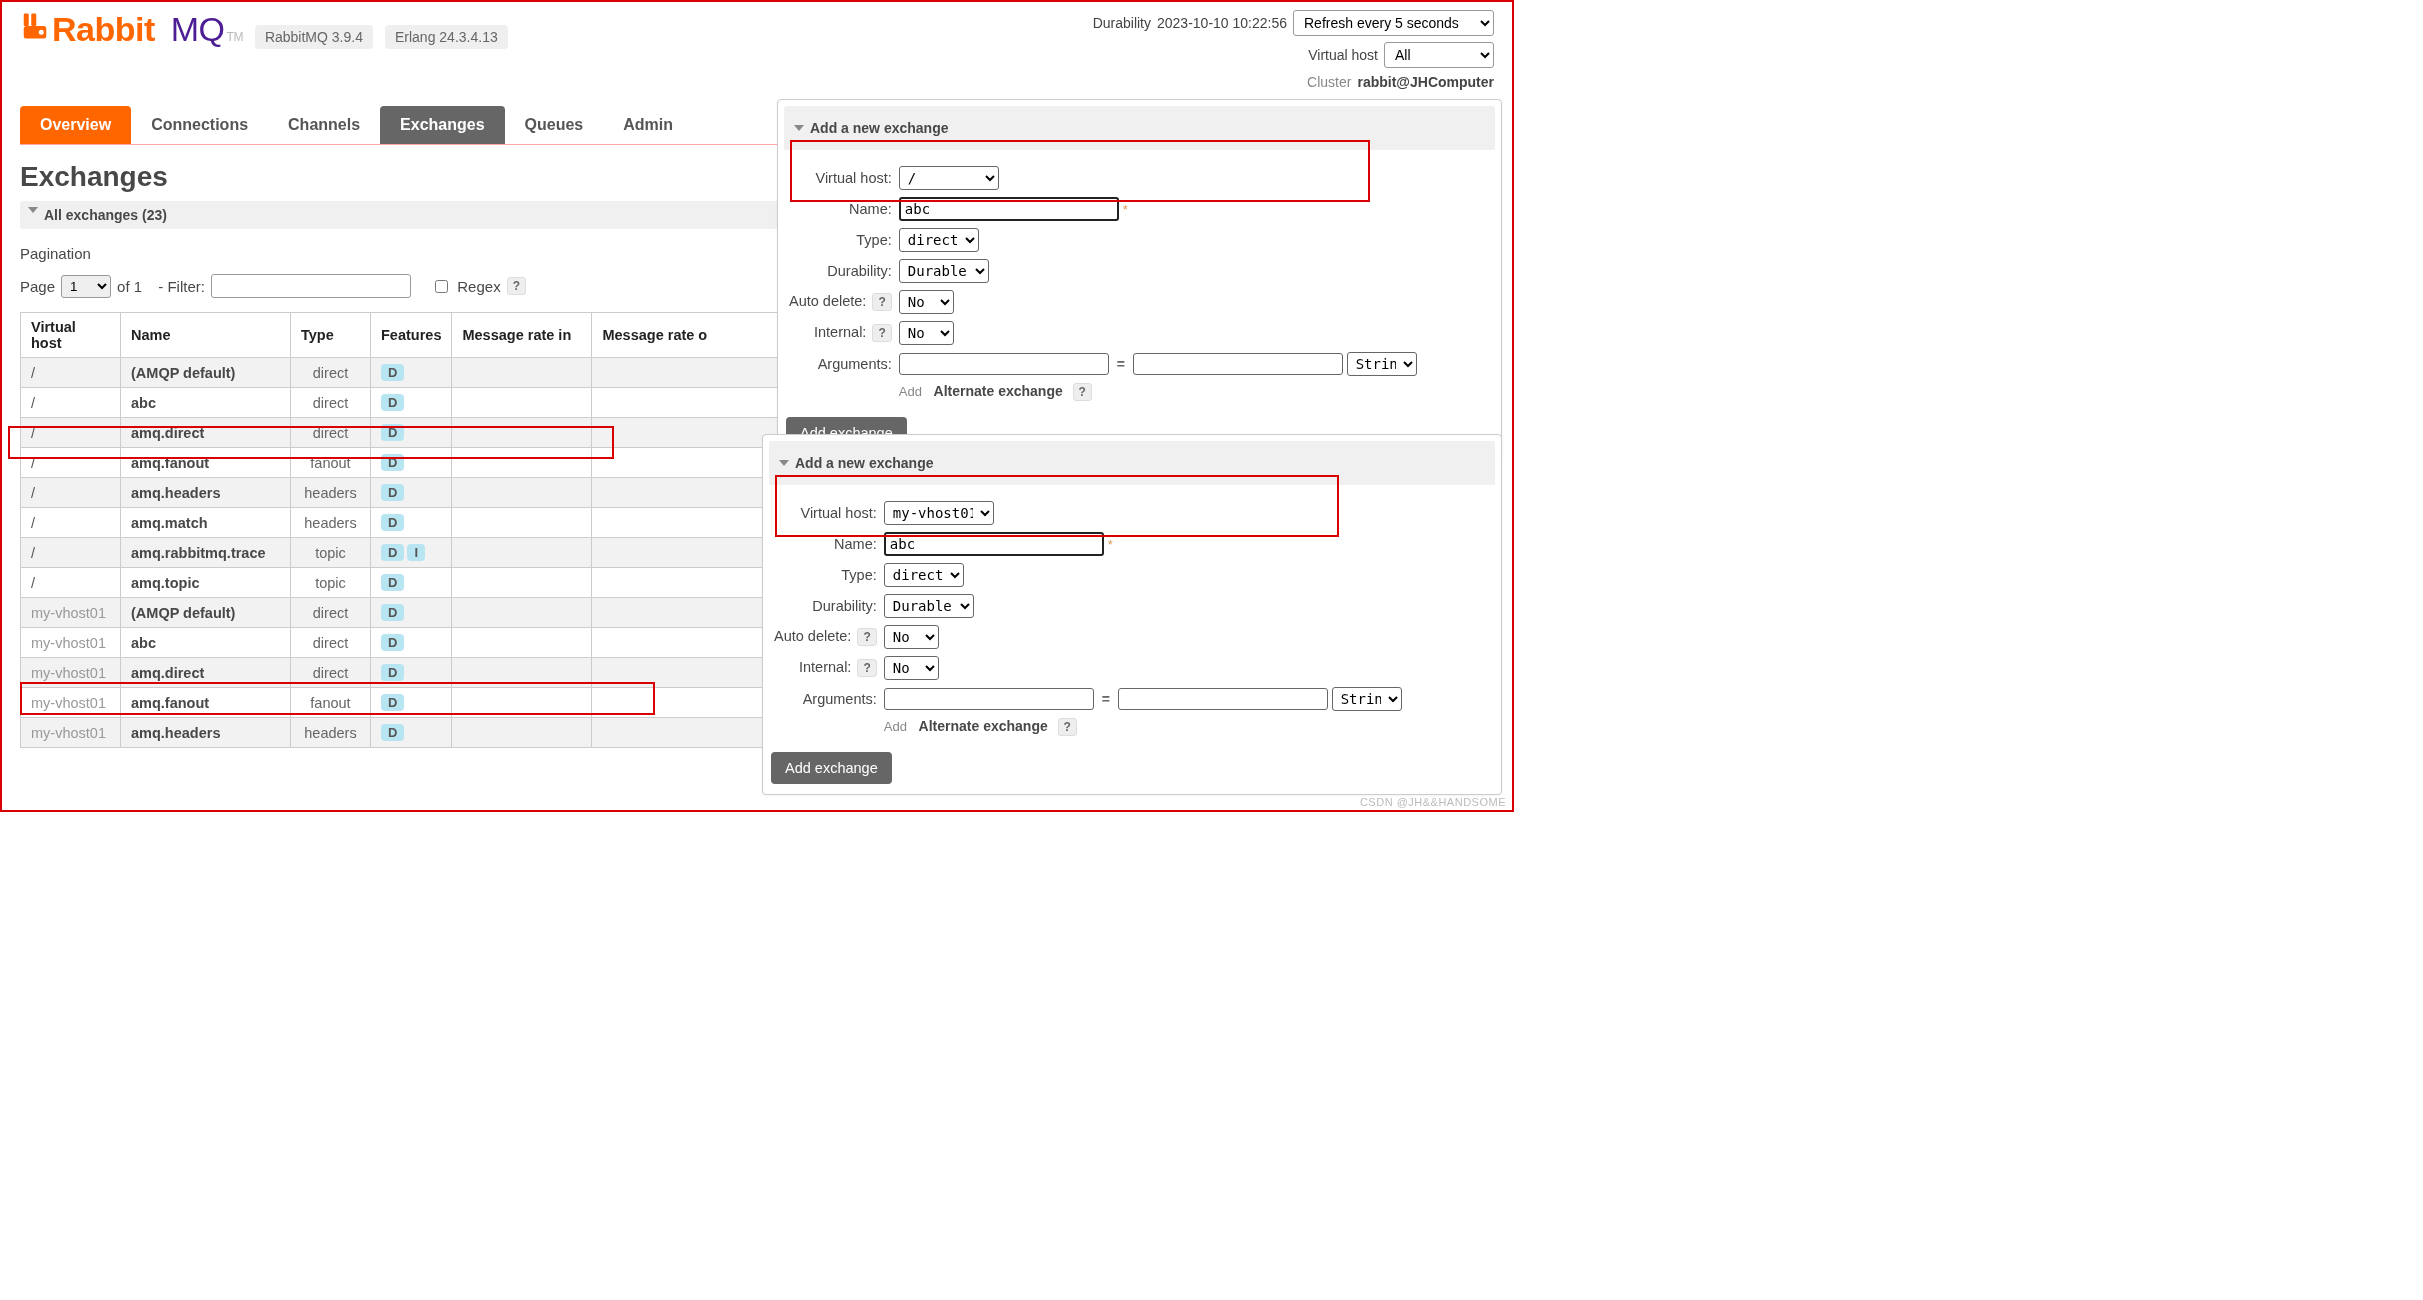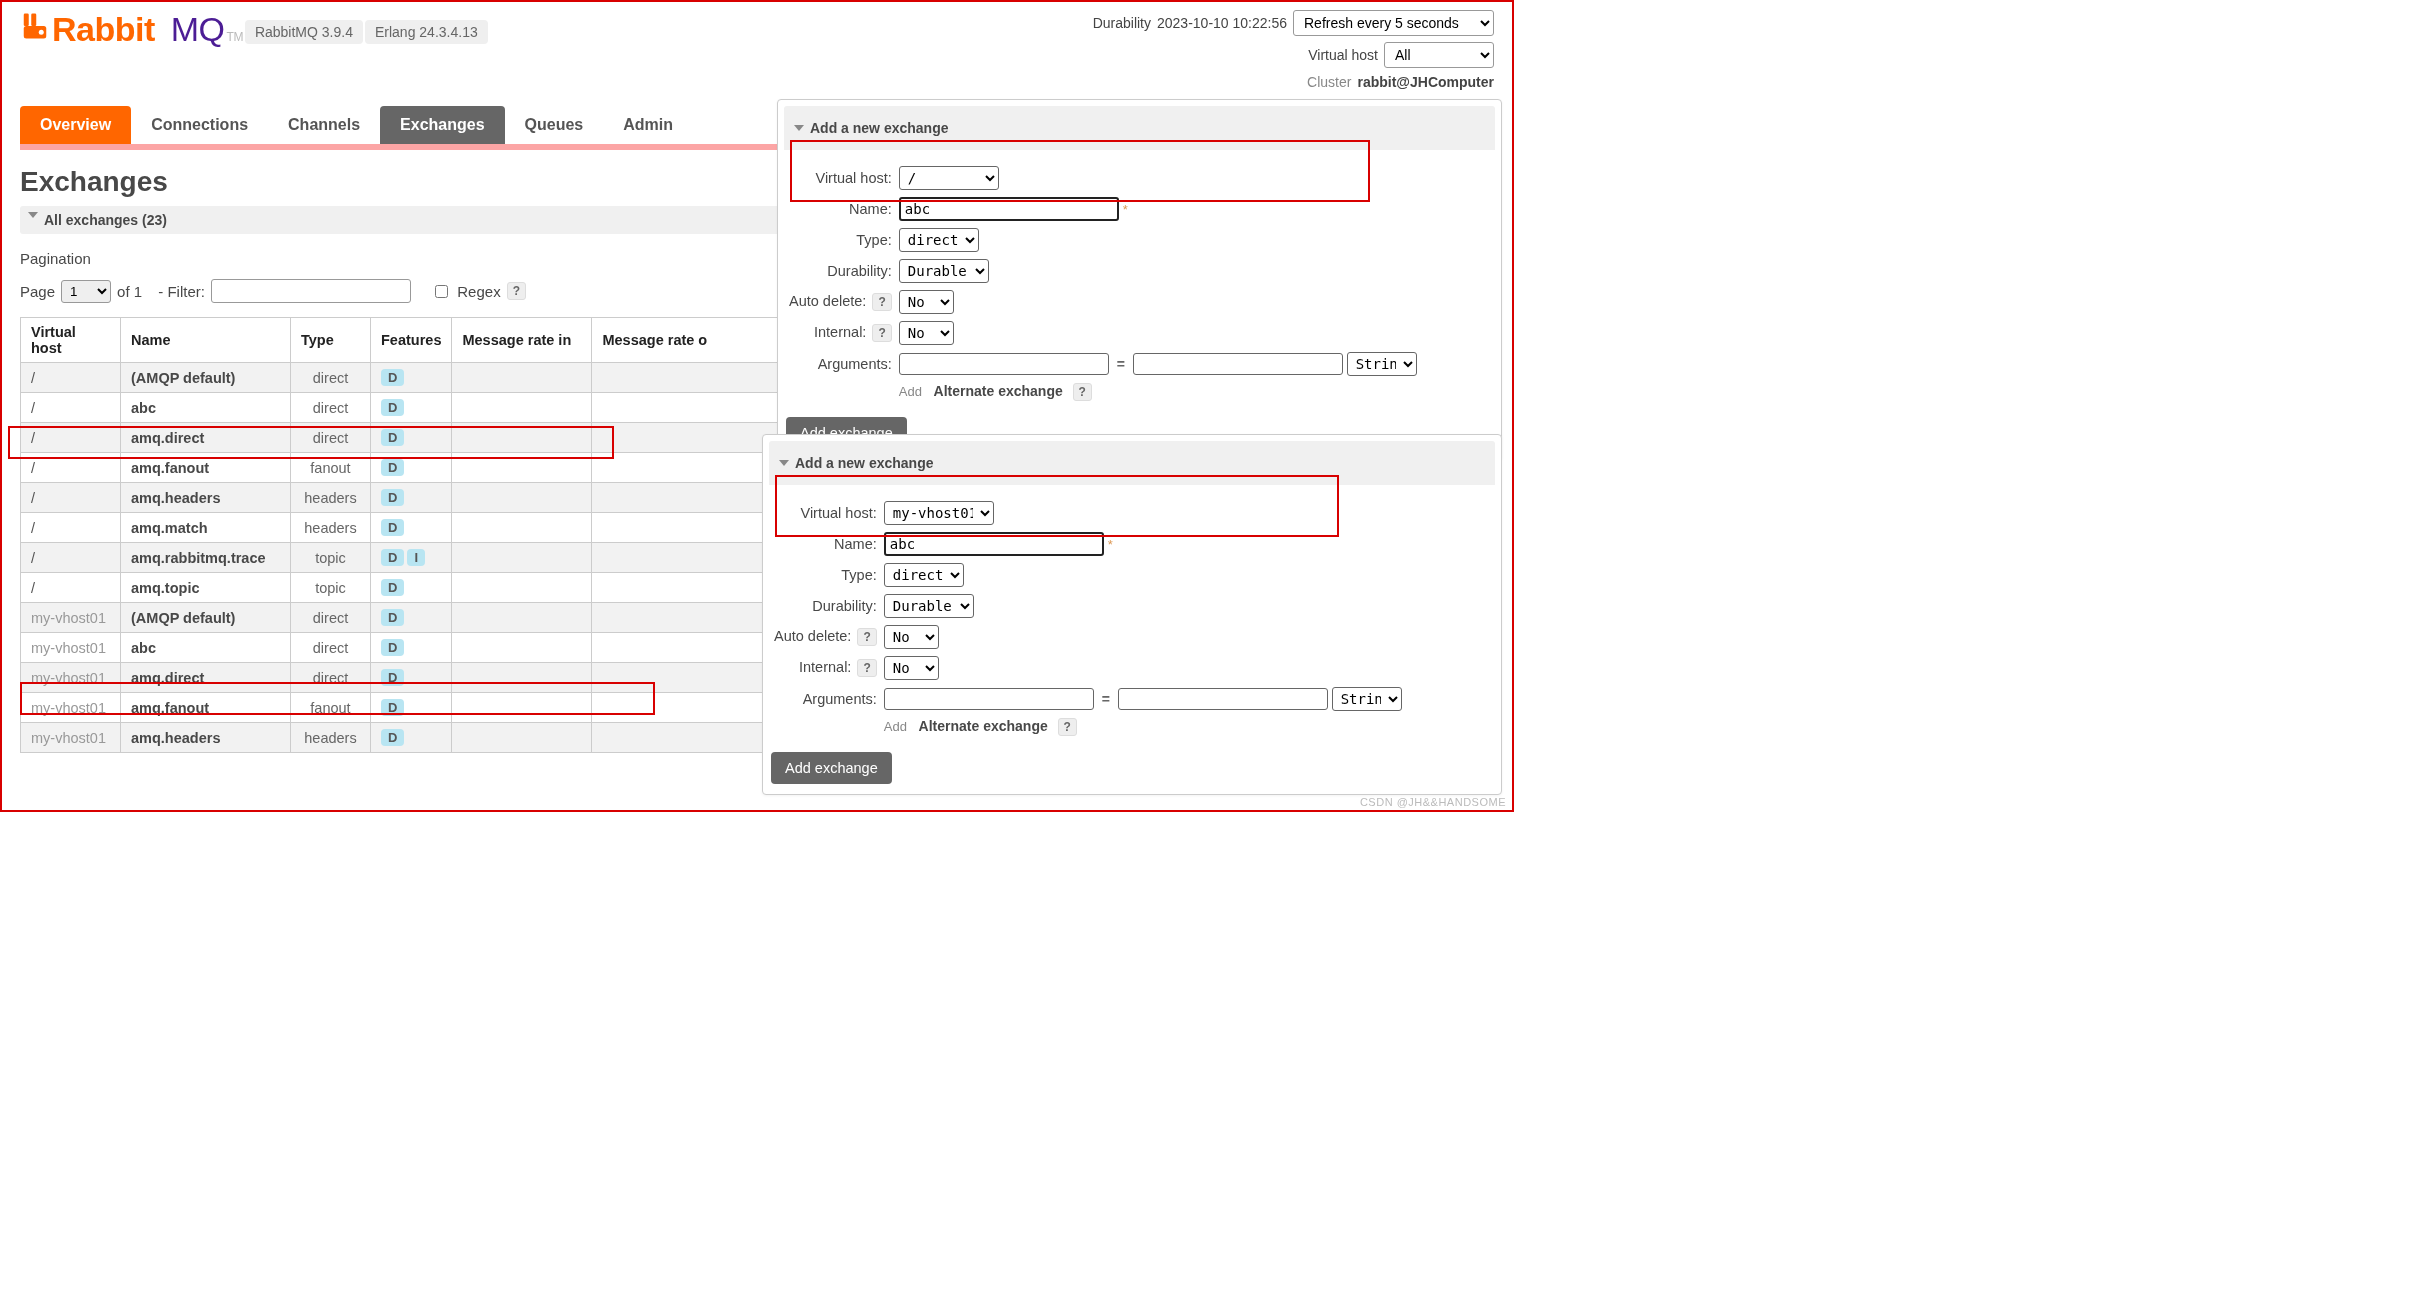--- a/index.html
+++ b/index.html
@@ -17,41 +17,41 @@
     overflow: hidden;
   }
   .header {
     padding: 8px 18px 0 18px;
   }
   .header-top {
     display: flex;
     align-items: flex-start;
     justify-content: space-between;
   }
-  .logo-area { display:flex; align-items:flex-start; gap:2px; }
+  .logo-area { display:flex; align-items:flex-end; gap:12px; }
   .logo {
     display:flex; align-items:baseline; color:#f60; font-weight:900;
     font-size: 34px; letter-spacing:-0.5px;
   }
   .logo .rabbit-icon { display:inline-block; margin-right:2px; }
   .logo .mq { color:#4c1d95; font-weight:400;margin-left:16px; }
   .logo .tm { color:#bbb; font-size:12px; font-weight:400; vertical-align:baseline; margin-left:2px; }
   .version-pill {
     background:#efefef; color:#666; border-radius:4px; padding:4px 10px;
     font-size:14px; margin-top:10px;
   }
   .header-right { text-align:right; font-size:14px; color:#444; }
   .header-right .row { margin-bottom:6px; display:flex; align-items:center; justify-content:flex-end; gap:6px;}
   select.hdr-sel {
     font-size:14px; padding:3px 18px 3px 6px; border:1px solid #999; border-radius:3px; background:#fff;
   }
   .cluster { color:#888; }
   .cluster b { color:#444; }
   nav.tabs {
-    display:flex; margin-top:10px; border-bottom:6px solid #fca5a5;
+    display:flex; margin-top:10px; border-bottom:1px solid #fca5a5;
   }
   nav.tabs a {
     padding:10px 20px; font-weight:700; font-size:16px; color:#555;
     text-decoration:none; border-radius:4px 4px 0 0;
   }
   nav.tabs a.active-orange { background:#f60; color:#fff; }
   nav.tabs a.active-grey { background:#666; color:#fff; }
   h1.page-title { font-size:28px; font-weight:600; color:#484848; margin:16px 18px 8px; }
   .section-header {
     background:#f0f0f0; margin:0 18px 0 18px; padding:6px 8px; border-radius:3px;

